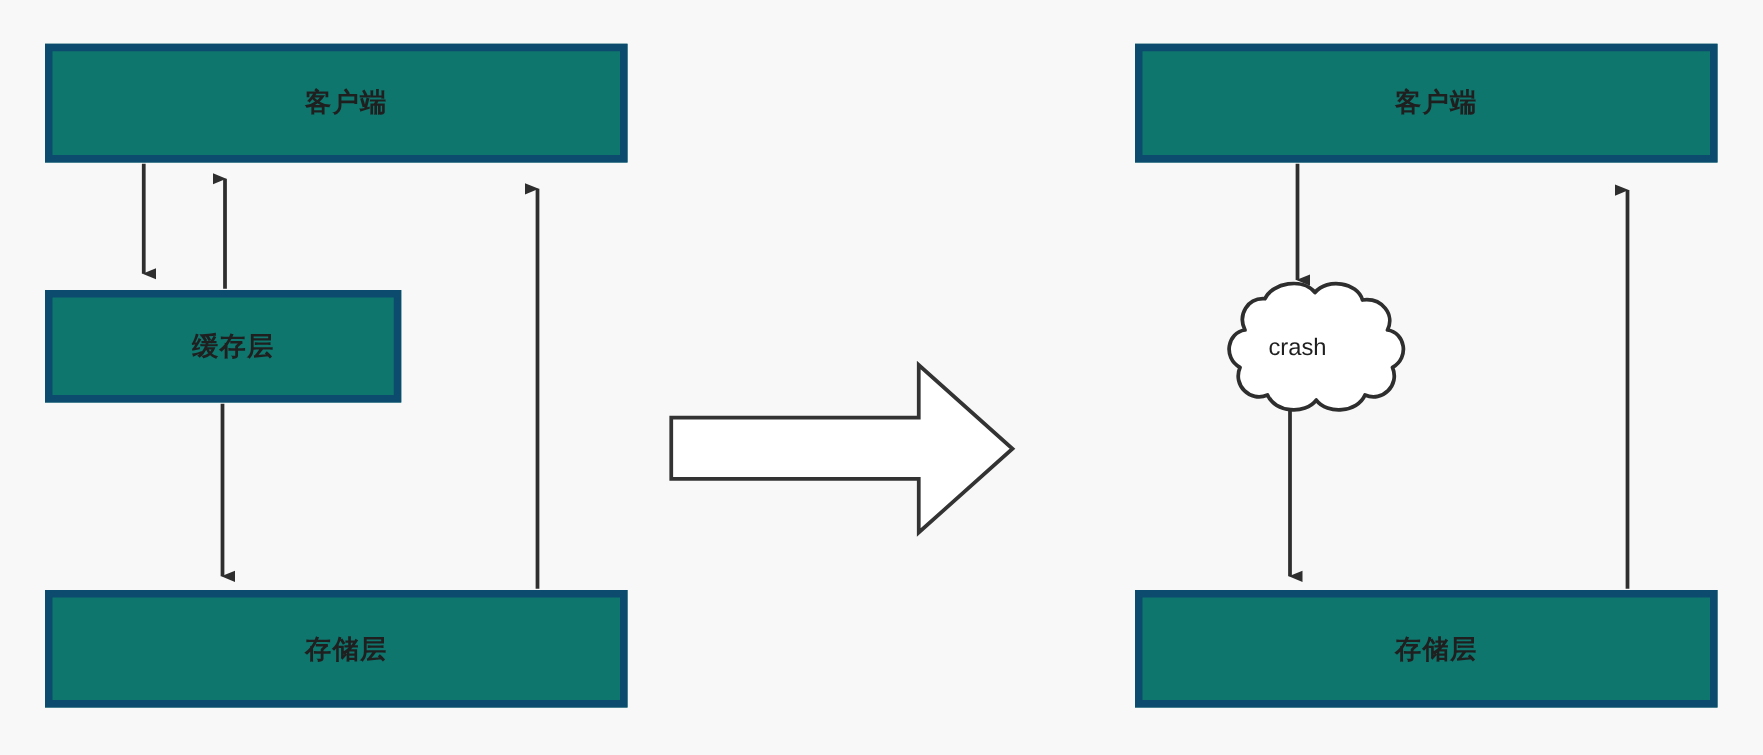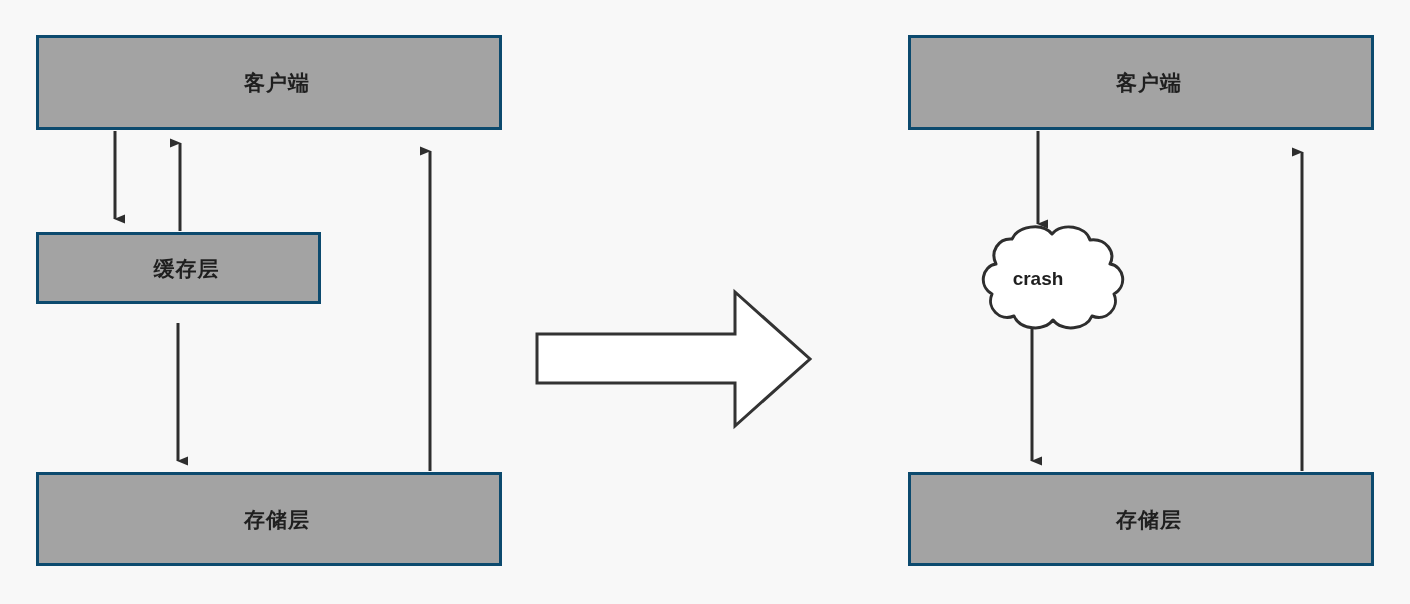--- a/index.html
+++ b/index.html
@@ -16,22 +16,22 @@
   }
   #canvas {
     position: absolute;
     left: 0;
     top: 0;
     width: 1410px;
     height: 604px;
   }
   .node-box {
     position: absolute;
-    background: #a3a3a3;
-    border: 3px solid #0c4a6e;
+    background: #0f766e;
+    border: 6px solid #0c4a6e;
     box-sizing: border-box;
     display: flex;
     align-items: center;
     justify-content: center;
     padding-left: 16px;
   }
   .node-label {
     font-size: 21px;
     font-weight: bold;
     color: #1f1f1f;
@@ -44,21 +44,21 @@
     font-size: 21px;
     font-weight: bold;
     color: #1f1f1f;
     letter-spacing: 1px;
     white-space: nowrap;
     user-select: none;
   }
   .cloud-label {
     position: absolute;
     font-size: 19px;
-    font-weight: bold;
+    font-weight: normal;
     color: #1f1f1f;
     white-space: nowrap;
     user-select: none;
     text-align: center;
   }
   svg.layer {
     position: absolute;
     left: 0;
     top: 0;
     width: 1410px;
@@ -95,21 +95,21 @@
 
     <g>
       <line x1="430" y1="471" x2="430" y2="151" stroke="#2e2e2e" stroke-width="3" marker-end="url(#arrowUp)"></line>
     </g>
   </svg>
 
   <div class="node-box" style="left:36px; top:35px; width:466px; height:95px;">
     <span class="node-label">客户端</span>
   </div>
 
-  <div class="node-box" style="left:36px; top:232px; width:285px; height:72px;">
+  <div class="node-box" style="left:36px; top:232px; width:285px; height:90px;">
     <span class="node-label">缓存层</span>
   </div>
 
   <div class="node-box" style="left:36px; top:472px; width:466px; height:94px;">
     <span class="node-label">存储层</span>
   </div>
 
   <svg class="layer" viewBox="0 0 1410 604" xmlns="http://www.w3.org/2000/svg">
     <polygon points="537,334 735,334 735,292 810,359 735,426 735,383 537,383" fill="#ffffff" stroke="#333333" stroke-width="3" stroke-linejoin="miter"></polygon>
   </svg>

